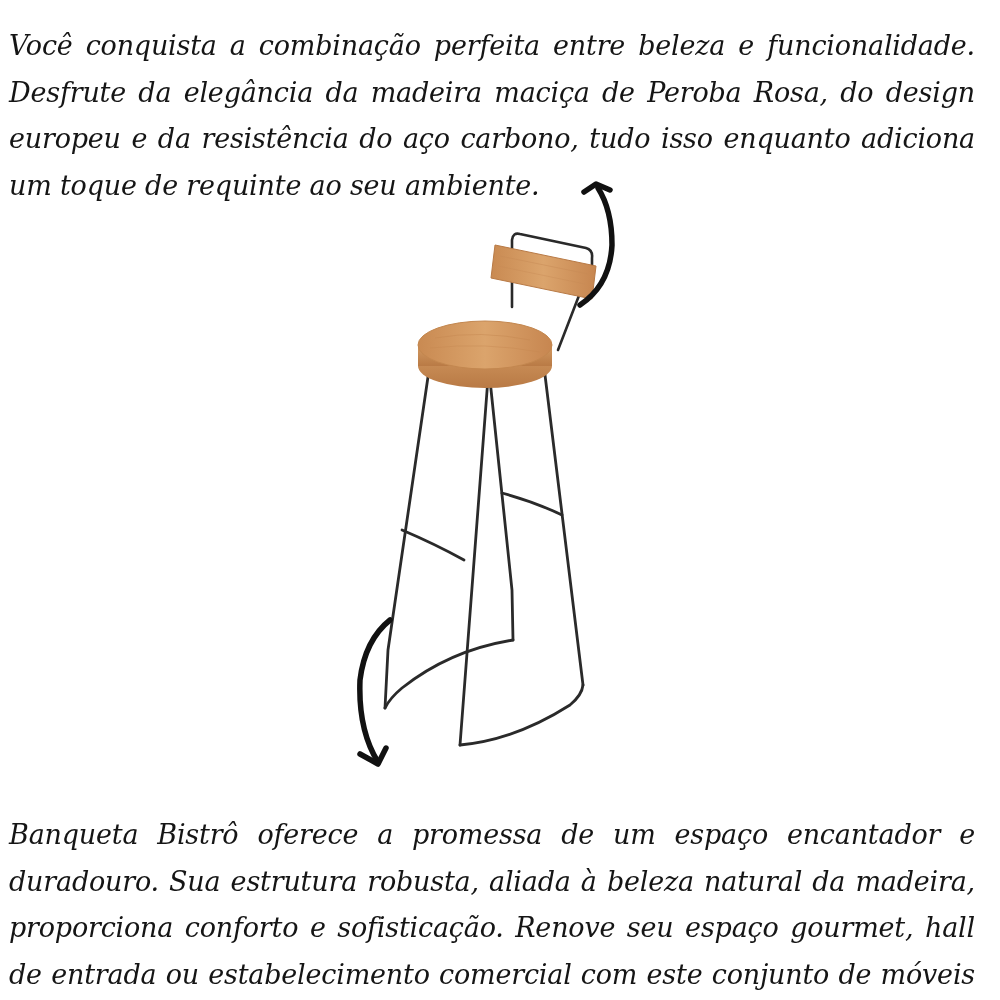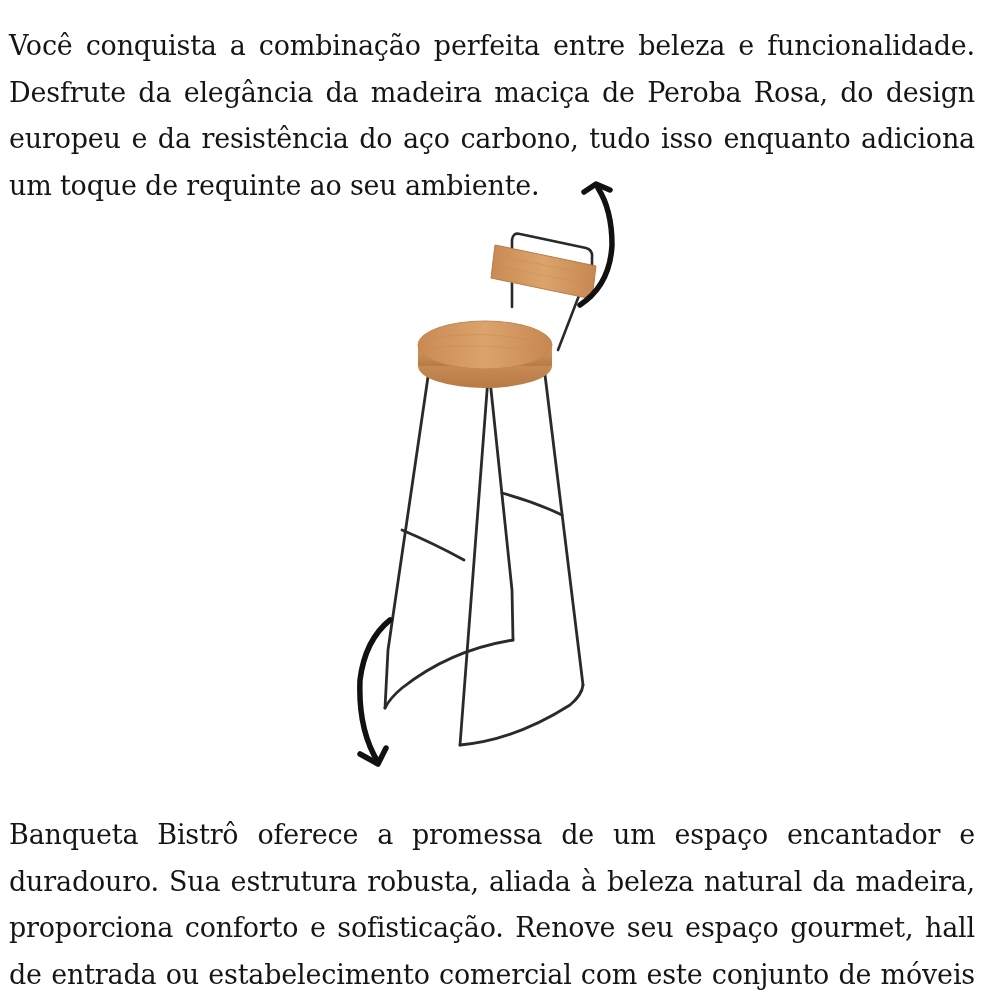--- a/index.html
+++ b/index.html
@@ -7,20 +7,21 @@
   .para {
     position: absolute;
     left: 9px;
     width: 966px;
     font-family: "DejaVu Serif", "Liberation Serif", serif;
     font-size: 27px;
     line-height: 46.5px;
     color: #151515;
     text-align: justify;
     letter-spacing: -0.2px;
+    font-style: italic;
   }
   #para-top { top: -4px; }
   #para-bottom { top: 785px; }
   #illustration { position: absolute; left: 340px; top: 180px; width: 300px; height: 600px; }
 </style>
 </head>
 <body>
 
 <p id="para-top" class="para">Você conquista a combinação perfeita entre beleza e funcionalidade. Desfrute da elegância da madeira maciça de Peroba Rosa, do design europeu e da resistência do aço carbono, tudo isso enquanto adiciona um toque de requinte ao seu ambiente.</p>
 

